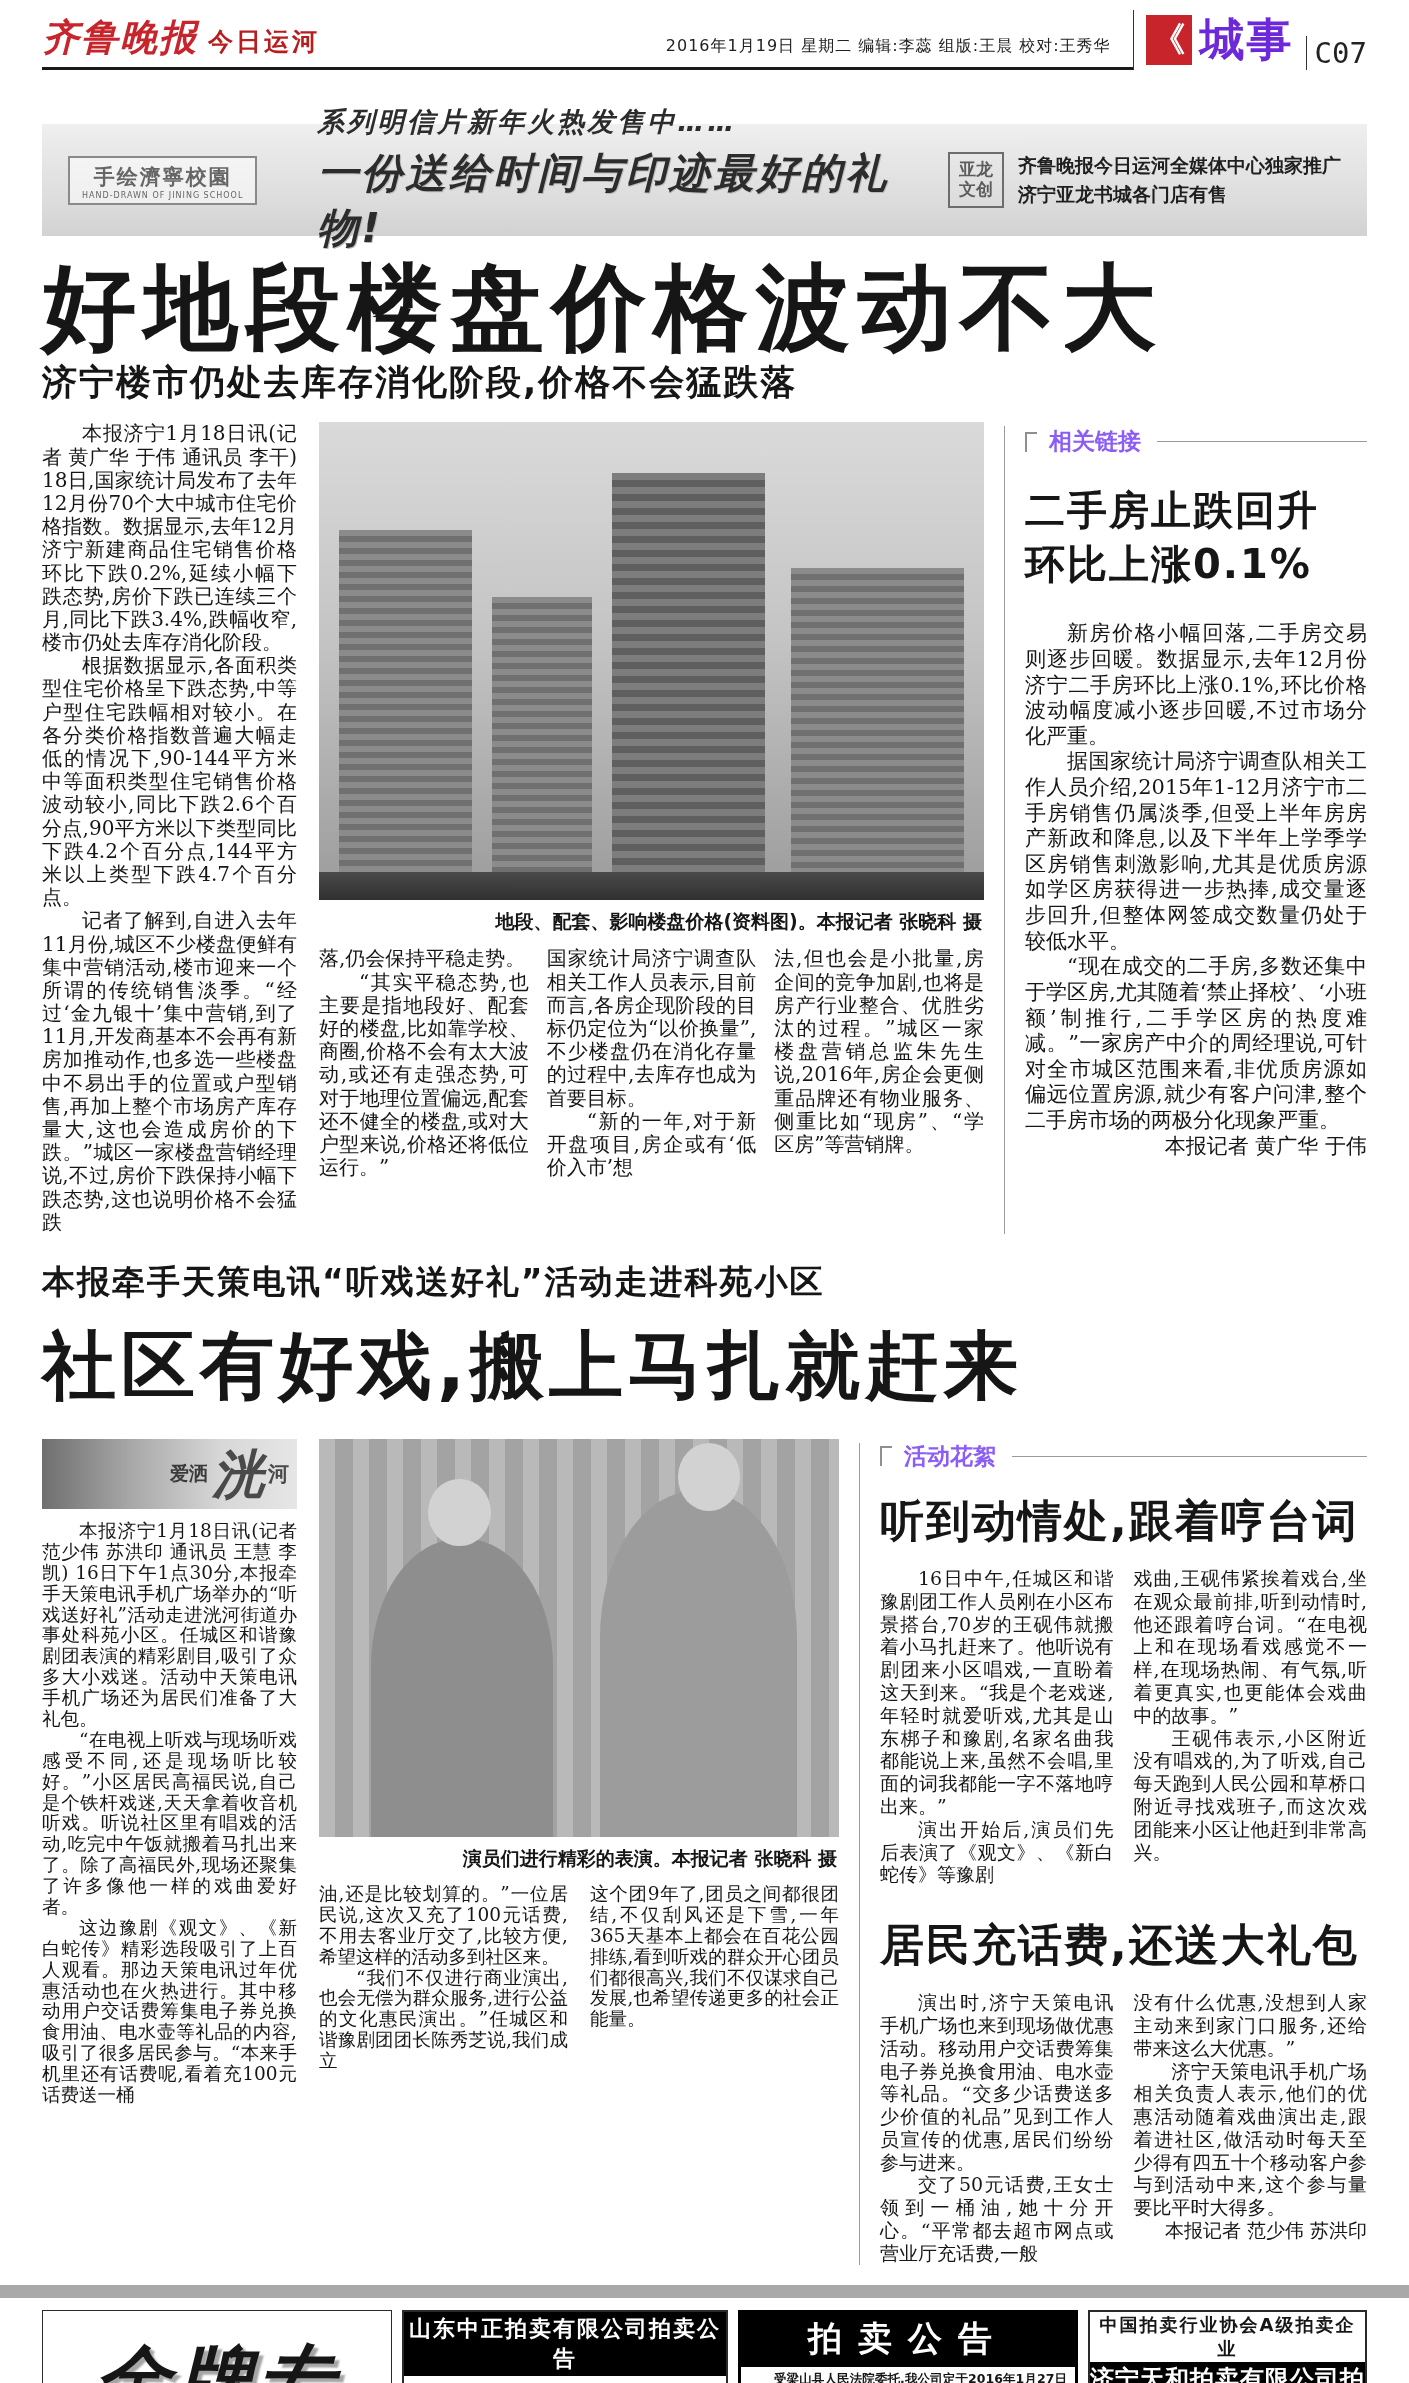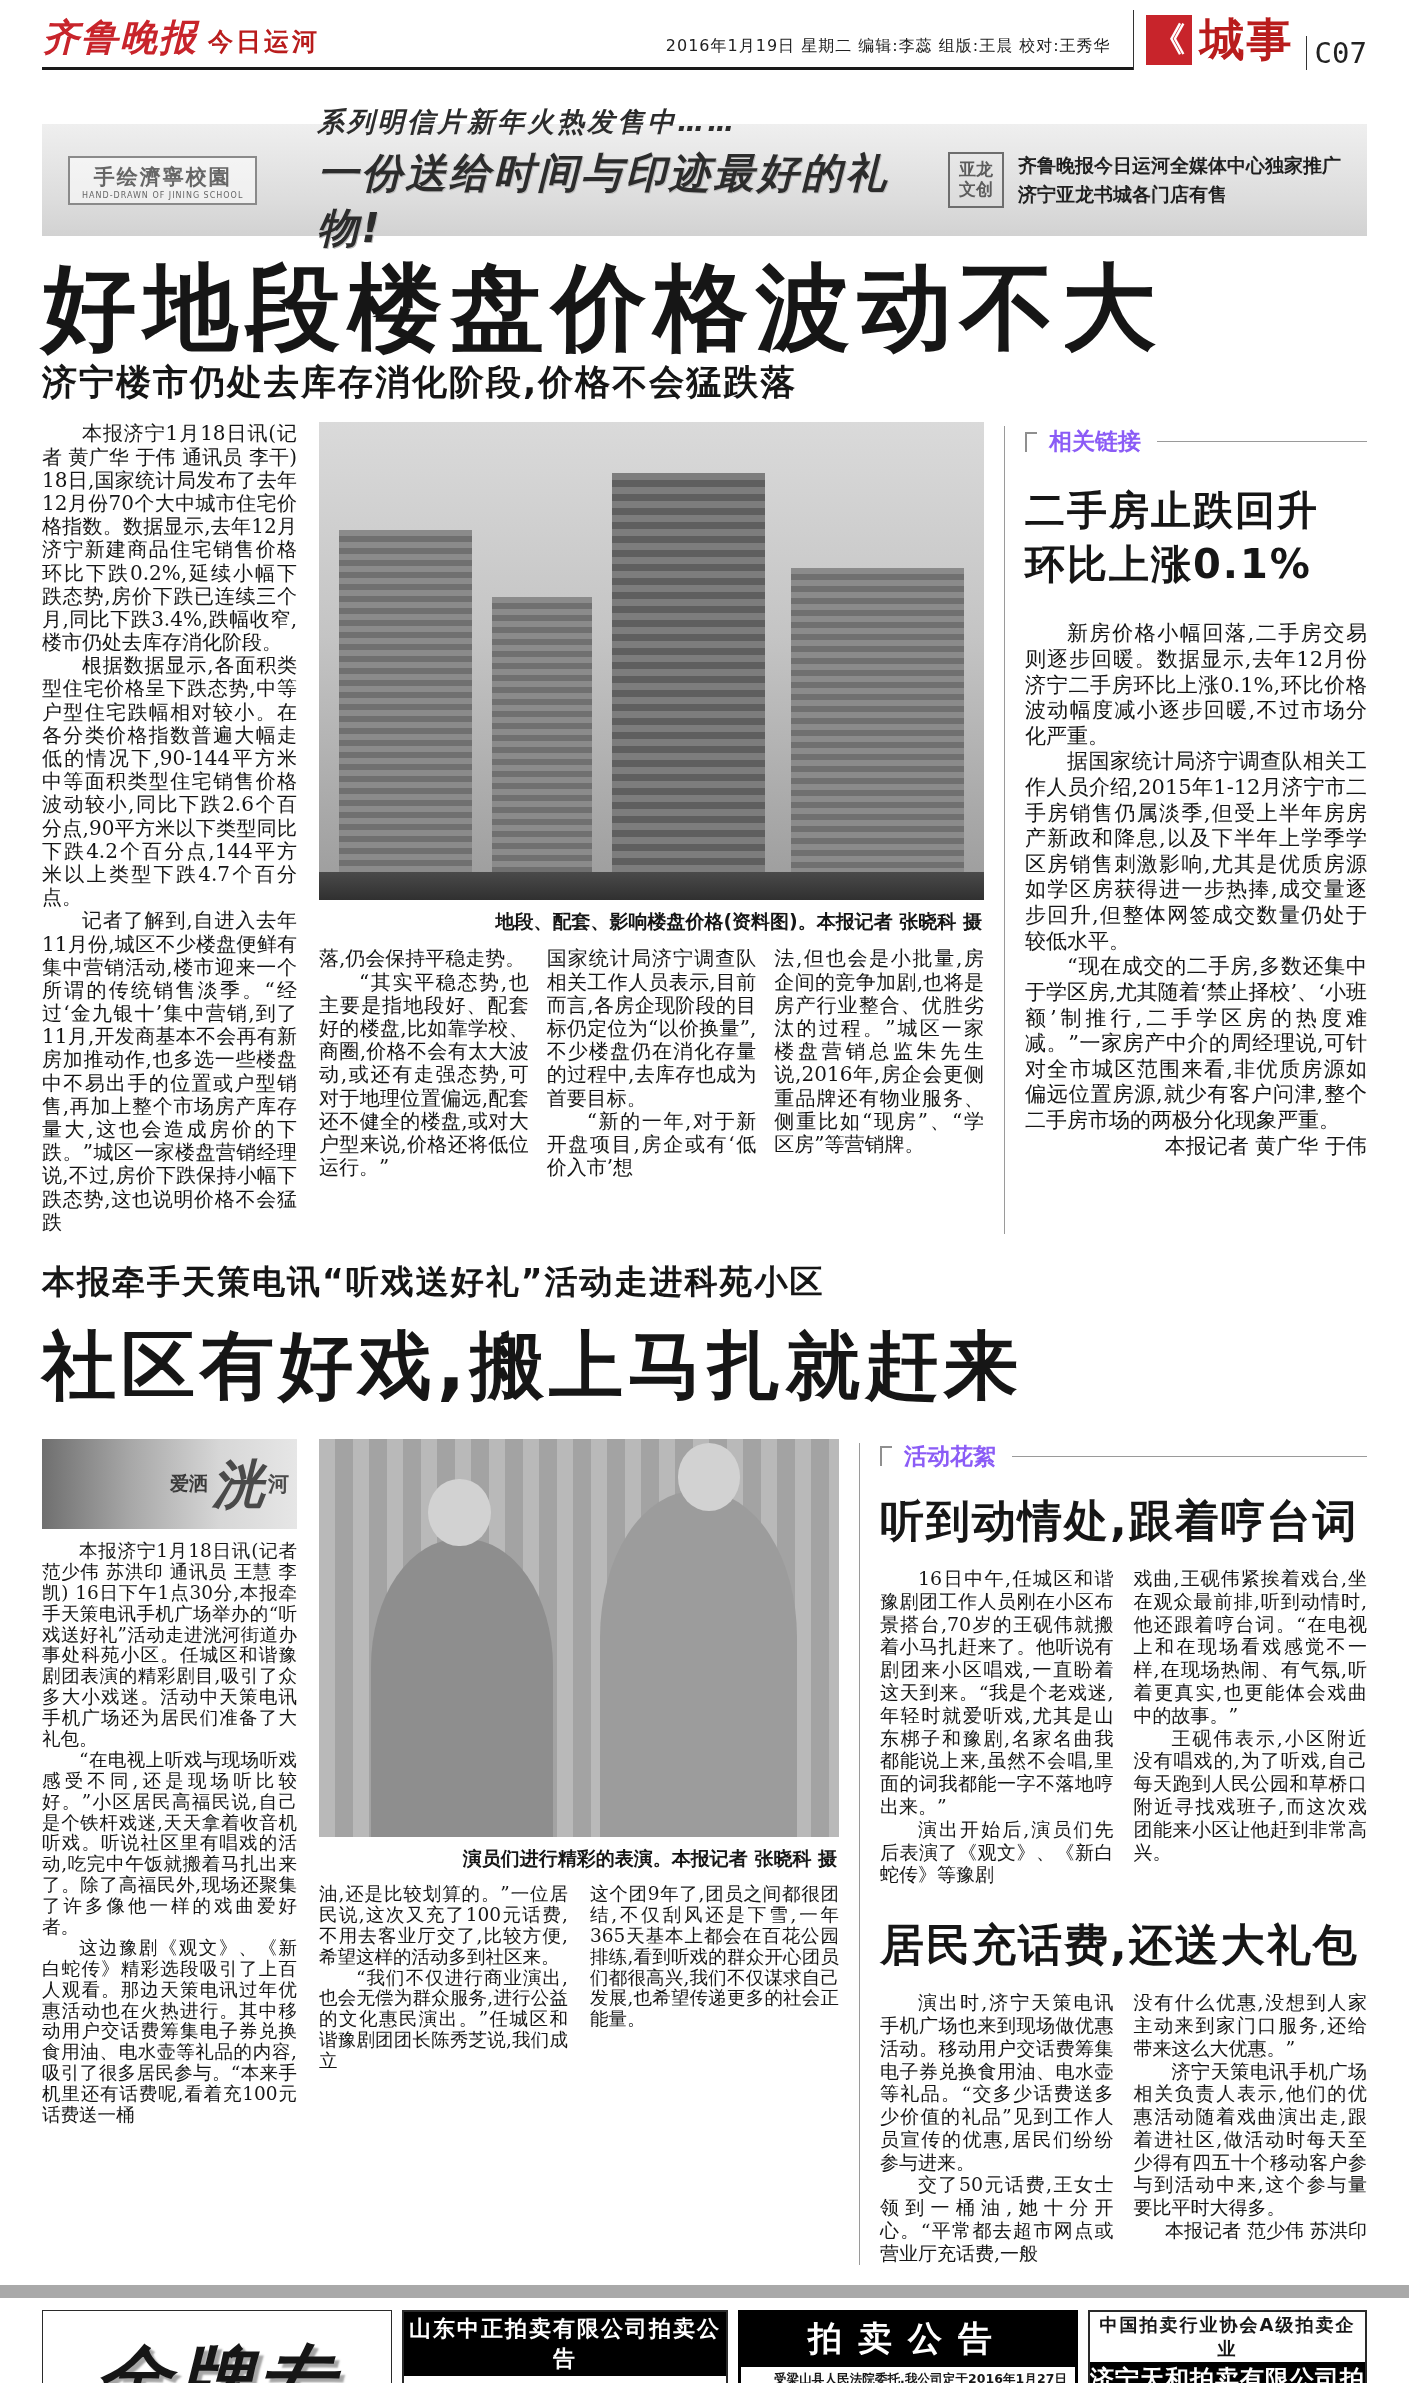--- a/index.html
+++ b/index.html
@@ -11,21 +11,21 @@
   }
   
   .masthead { display:flex; align-items:flex-end; height:60px; }
   .mast-main { flex:1; border-bottom:3px solid #1a1a1a; display:flex; justify-content:space-between; align-items:flex-end; padding-bottom:4px; }
   .mast-logos { display:flex; align-items:baseline; gap:10px; }
   .paper-logo { font-family:"DejaVu Serif","Liberation Serif",serif; font-style:italic; font-weight:bold; font-size:37px; color:#c8242b; letter-spacing:2px; }
   .edition-logo { font-size:25px; font-weight:bold; color:#b91c1c; letter-spacing:3px; }
   .dateline { font-size:16px; color:#222; padding:0 22px 6px 0; letter-spacing:1px; }
   .mast-section { border-left:1px solid #333; display:flex; align-items:center; gap:8px; padding:0 12px; }
   .section-box { width:46px; height:50px; background:#c8242b; color:#fff; font-size:34px; font-weight:bold; display:flex; align-items:center; justify-content:center; }
-  .section-name { font-size:45px; font-weight:900; color:#b91c1c; letter-spacing:2px; }
+  .section-name { font-size:45px; font-weight:900; color:#6d28d9; letter-spacing:2px; }
   .mast-page { border-left:1px solid #333; display:flex; align-items:center; padding-left:8px; font-size:29px; color:#222; font-family:"DejaVu Sans Mono",monospace; }
   
   .banner { margin-top:54px; height:112px; background:linear-gradient(180deg,#efefef,#dcdcdc 70%,#d2d2d2); display:flex; align-items:center; padding:0 26px; gap:26px; }
   .stamp { border:2px solid #8a8a8a; background:rgba(255,255,255,.55); padding:5px 12px 3px; text-align:center; color:#666; }
   .stamp-title { font-size:21px; font-weight:bold; letter-spacing:2px; font-family:"DejaVu Serif",serif; }
   .stamp-sub { font-size:8px; letter-spacing:1px; }
   .banner-center { flex:1; padding-left:34px; color:#2c2c2c; }
   .banner-line1 { font-size:27px; font-weight:bold; font-style:italic; letter-spacing:3px; }
   .banner-line2 { font-size:41px; font-weight:900; font-style:italic; letter-spacing:3px; margin-top:6px; text-shadow:1px 1px 0 #bbb; }
   .banner-right { display:flex; align-items:center; gap:14px; }
@@ -57,21 +57,21 @@
   .bracket-label .tail { flex:1; border-top:1px solid #9a9a9a; margin-left:16px; }
   .sb1-headline { font-size:40px; font-weight:900; line-height:1.35; margin:26px 0 30px; letter-spacing:2px; }
   .a1-sidebar .bodytext { font-size:21px; line-height:1.22; }
   .byline { text-align:right; margin-top:12px; text-indent:0 !important; }
   
   .a2 { margin-top:26px; }
   .a2-kicker { font-size:33px; font-weight:bold; letter-spacing:2px; }
   .a2-headline { font-size:74px; font-weight:900; letter-spacing:5px; margin:12px 0 22px; white-space:nowrap; }
   .a2-body { display:flex; }
   .a2-col1 { width:255px; flex:none; }
-  .guanghe-logo { height:90px; margin-bottom:12px; background:linear-gradient(90deg,#6f6f6f,#a8a8a8 35%,#d7d7d7 70%,#e6e6e6); display:flex; align-items:center; justify-content:flex-end; padding-right:8px; gap:4px; } 
+  .guanghe-logo { height:70px; margin-bottom:12px; background:linear-gradient(90deg,#6f6f6f,#a8a8a8 35%,#d7d7d7 70%,#e6e6e6); display:flex; align-items:center; justify-content:flex-end; padding-right:8px; gap:4px; } 
   .gl-small { font-size:19px; font-weight:900; color:#3a3a3a; }
   .gl-big { font-size:52px; font-weight:bold; font-style:italic; font-family:"DejaVu Serif",serif; color:#4a4a4a; line-height:1; }
   .gl-mid { font-size:21px; font-weight:bold; color:#4a4a4a; }
   .a2-col1 .bodytext, .a2-mid .bodytext { font-size:18.5px; line-height:1.13; }
   .a2-mid { width:520px; flex:none; margin-left:22px; }
   .a2-photo { height:398px; position:relative; overflow:hidden; background:repeating-linear-gradient(90deg,#b9b9b9 0 16px,#a3a3a3 16px 34px); }
   .fig { position:absolute; bottom:-20px; border-radius:48% 48% 10px 10px / 40% 40% 0 0; }
   .fig1 { left:10%; width:35%; height:80%; background:linear-gradient(180deg,#cicfcf,#8e8e8e); background:#8e8e8e; }
   .fig2 { right:8%; width:38%; height:92%; background:#9c9c9c; }
   .head { position:absolute; border-radius:50%; background:#d2d2d2; }

